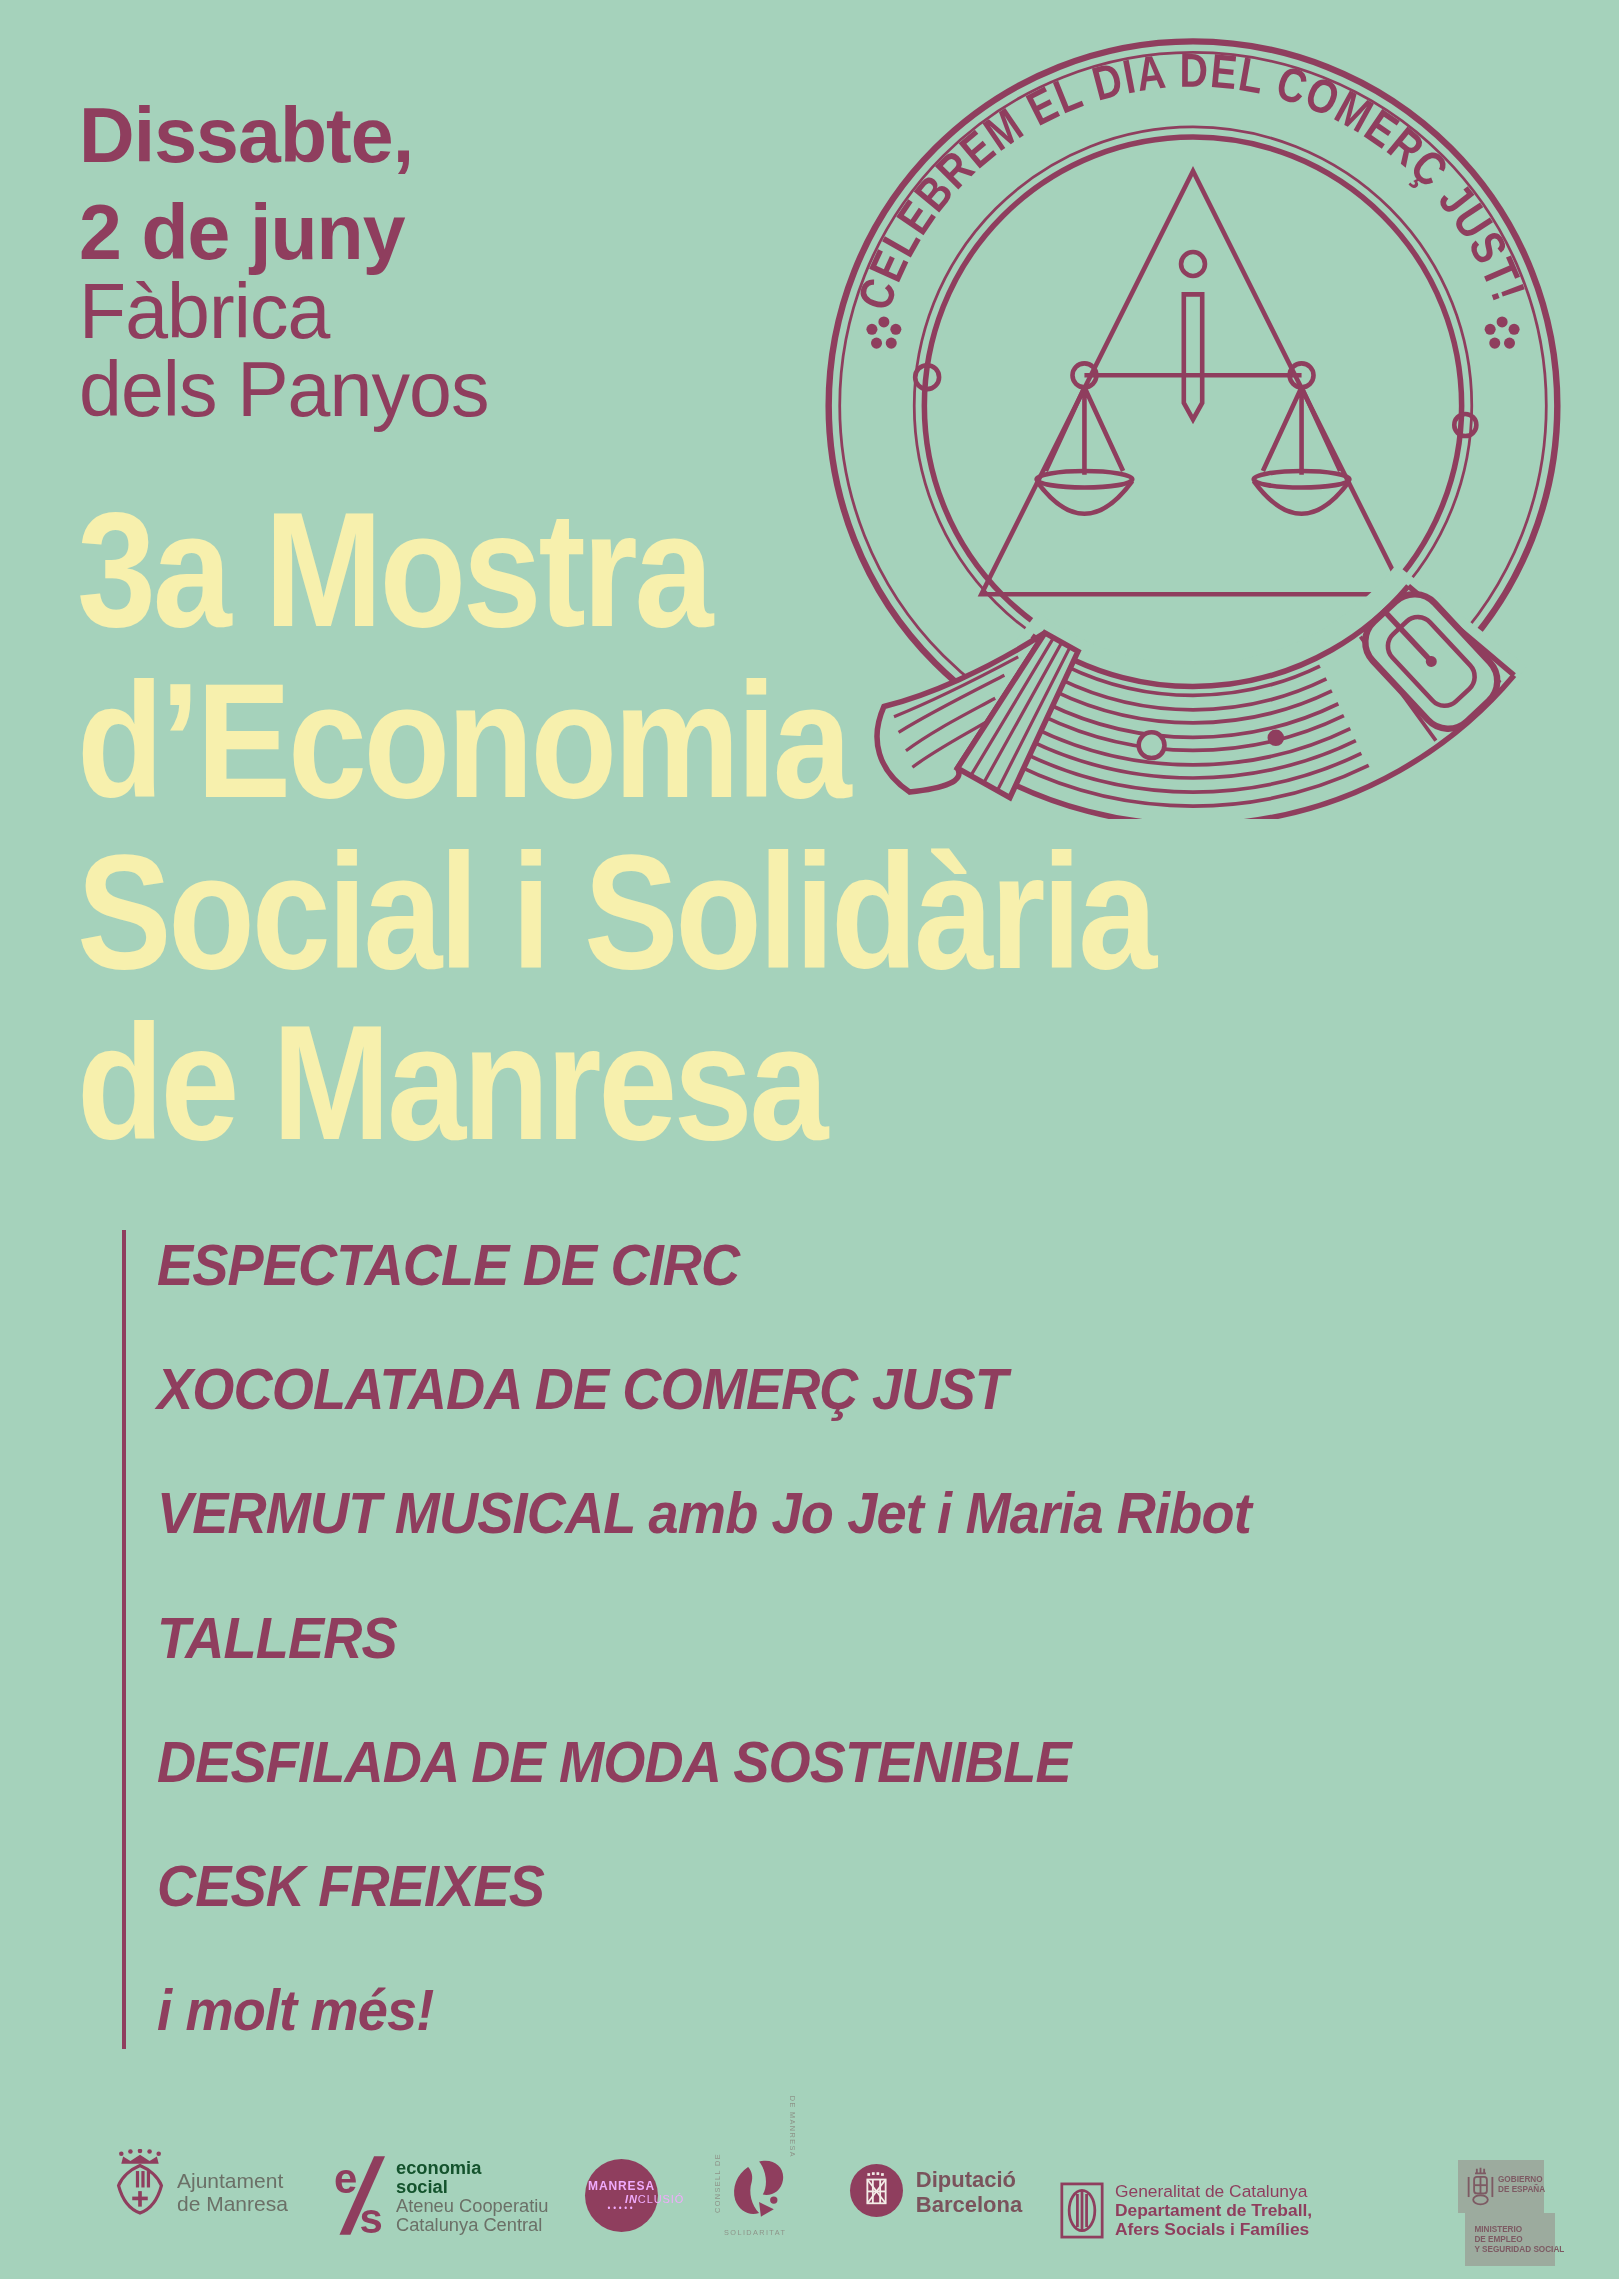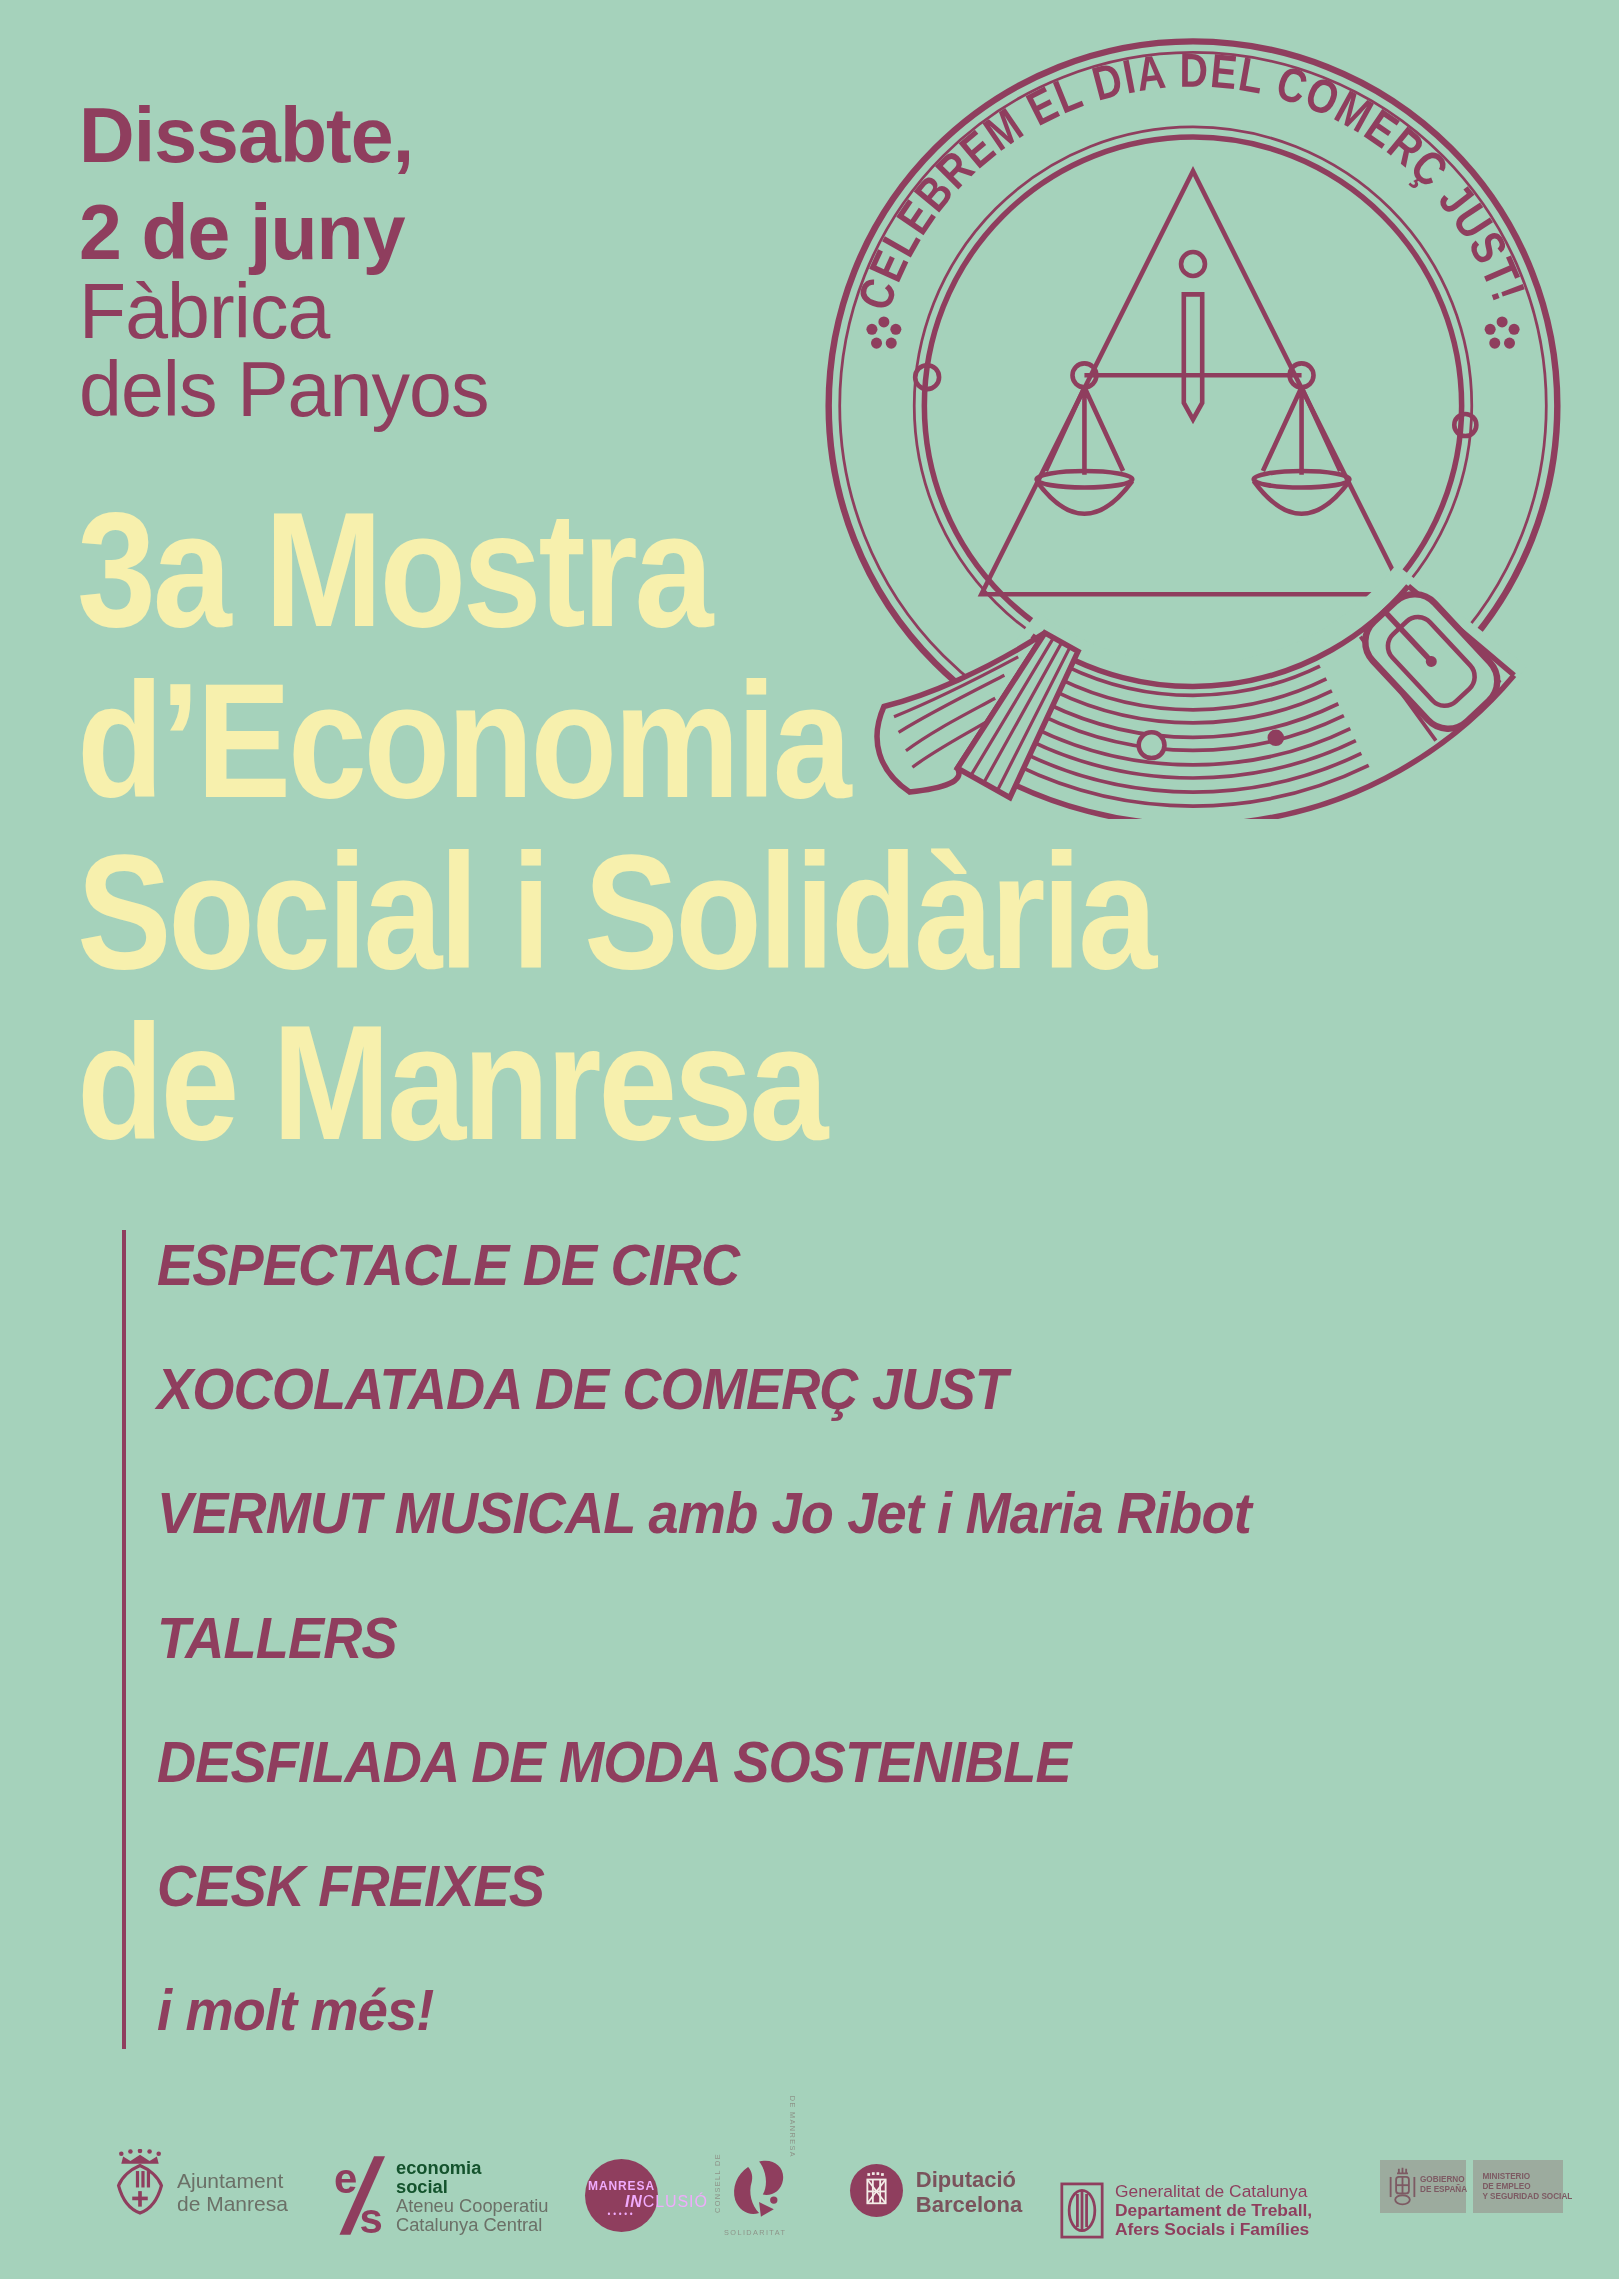--- a/index.html
+++ b/index.html
@@ -32,35 +32,35 @@
   .footer{position:absolute;left:0;top:2138px;width:1619px;height:128px;}
   .logo{position:absolute;}
   .lg-aj{left:114px;top:11px;display:flex;align-items:flex-end;}
   .lg-aj .txt{margin-left:11px;margin-top:14.6px;color:#6b7067;font-size:21px;line-height:23px;}
   .lg-es{left:334px;top:18.3px;display:flex;align-items:flex-start;}
   .lg-es .txt{margin-left:11px;margin-top:1.8px;font-size:18.3px;line-height:19px;color:#6b7067;}
   .lg-es .txt .bold{font-weight:bold;color:#14532d;}
   .lg-mi{left:585px;top:21px;width:73px;height:73px;border-radius:50%;background:#8f3e5e;
     color:#f0abfc;text-align:center;}
   .lg-mi .l1{margin-top:20px;font-size:12px;letter-spacing:0.9px;font-weight:bold;}
-  .lg-mi .l2{font-size:16px;letter-spacing:0.9px;margin-left:40px;}
+  .lg-mi .l2{font-size:11px;letter-spacing:0.9px;margin-left:40px;}
   .lg-mi .l2 .in{font-style:italic;font-weight:bold;}
   .lg-mi .dots{font-size:8.2px;letter-spacing:2.7px;line-height:8.2px;}
   .lg-co{left:715px;top:18.3px;width:79px;height:79px;}
   .lg-co .cap{position:absolute;color:#8d9489;font-size:7.3px;letter-spacing:1.4px;white-space:nowrap;}
   .lg-co .capL{left:-1.8px;top:57px;transform:rotate(-90deg);transform-origin:left top;}
   .lg-co .capR{right:-3.7px;top:1.8px;transform:rotate(90deg);transform-origin:right top;}
   .lg-co .capB{left:9.1px;bottom:-1.8px;}
   .lg-di{left:850px;top:25.6px;display:flex;align-items:flex-start;}
   .lg-di .circ{width:53px;height:53px;border-radius:50%;background:#8f3e5e;position:relative;}
   .lg-di .txt{margin-left:12.8px;margin-top:3.7px;font-size:22px;line-height:25px;font-weight:bold;color:#7a535c;}
   .lg-ge{left:1060px;top:44px;display:flex;align-items:flex-start;}
   .lg-ge .txt{margin-left:11px;margin-top:0;font-size:17.4px;line-height:19px;color:#8f3e5e;}
   .lg-ge .txt .bold{font-weight:bold;}
-  .lg-go{left:1380px;top:22px;display:flex;}
+  .lg-go{left:1458px;top:22px;display:flex;flex-direction:column;}
   .gbox{width:86px;height:53px;background:#9cab9e;color:#7d5a63;position:relative;}
   .gbox.b2{margin-left:7.3px;width:90px;text-decoration:underline;}
   .gbox .gtxt{position:absolute;left:40px;top:14.6px;font-size:8.2px;font-weight:bold;line-height:10px;white-space:nowrap;}
   .gbox.b2 .gtxt{left:9.1px;top:12px;}
 </style>
 </head>
 <body>
 
 <div class="poster">
 

